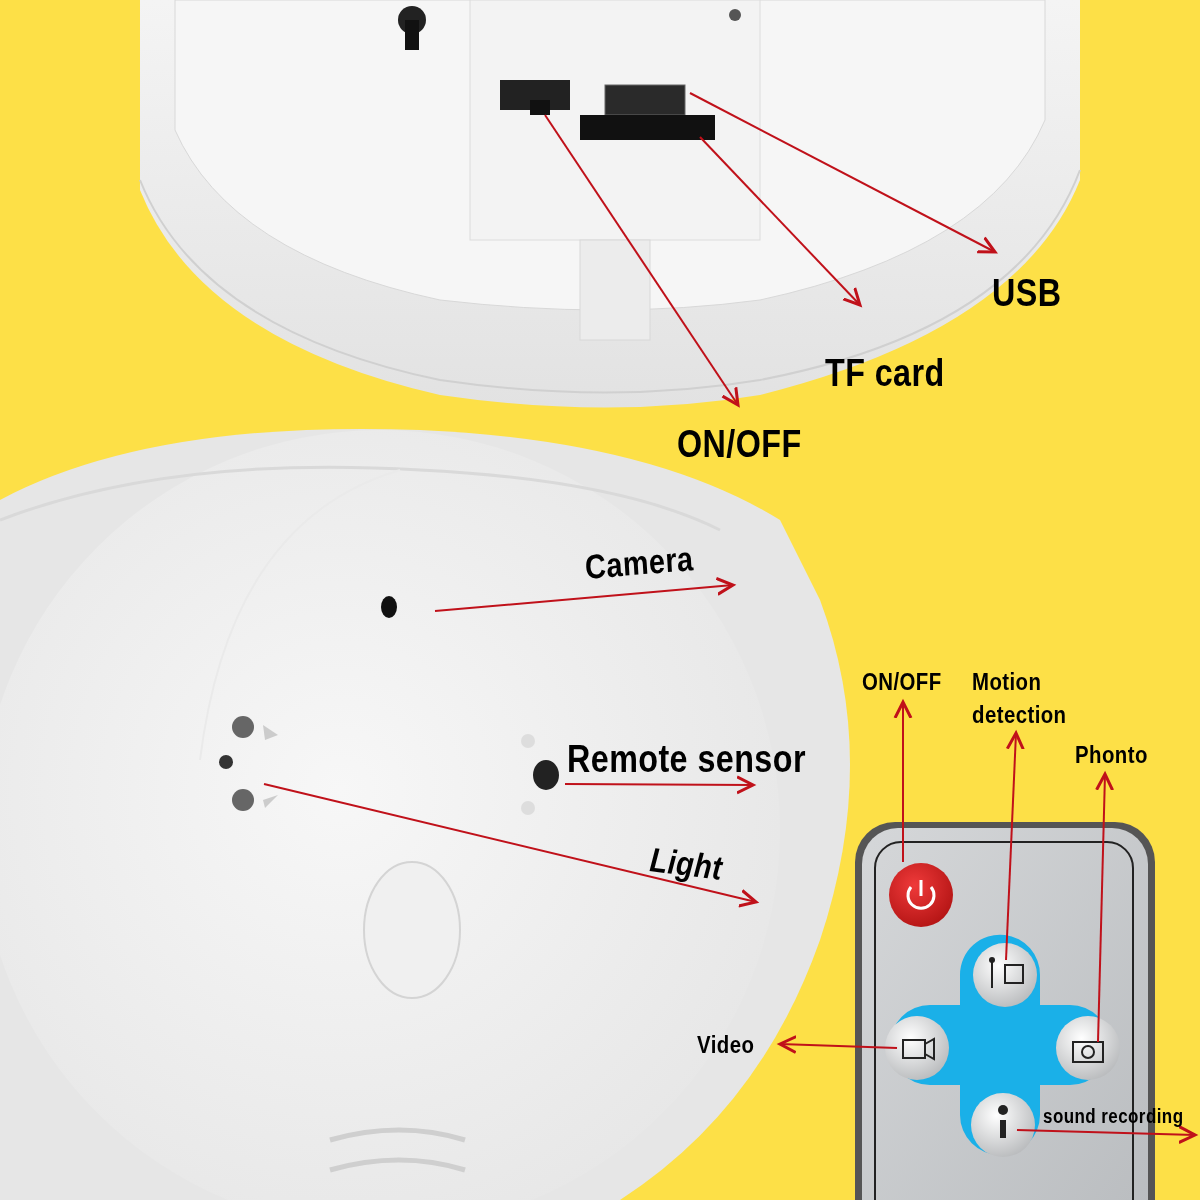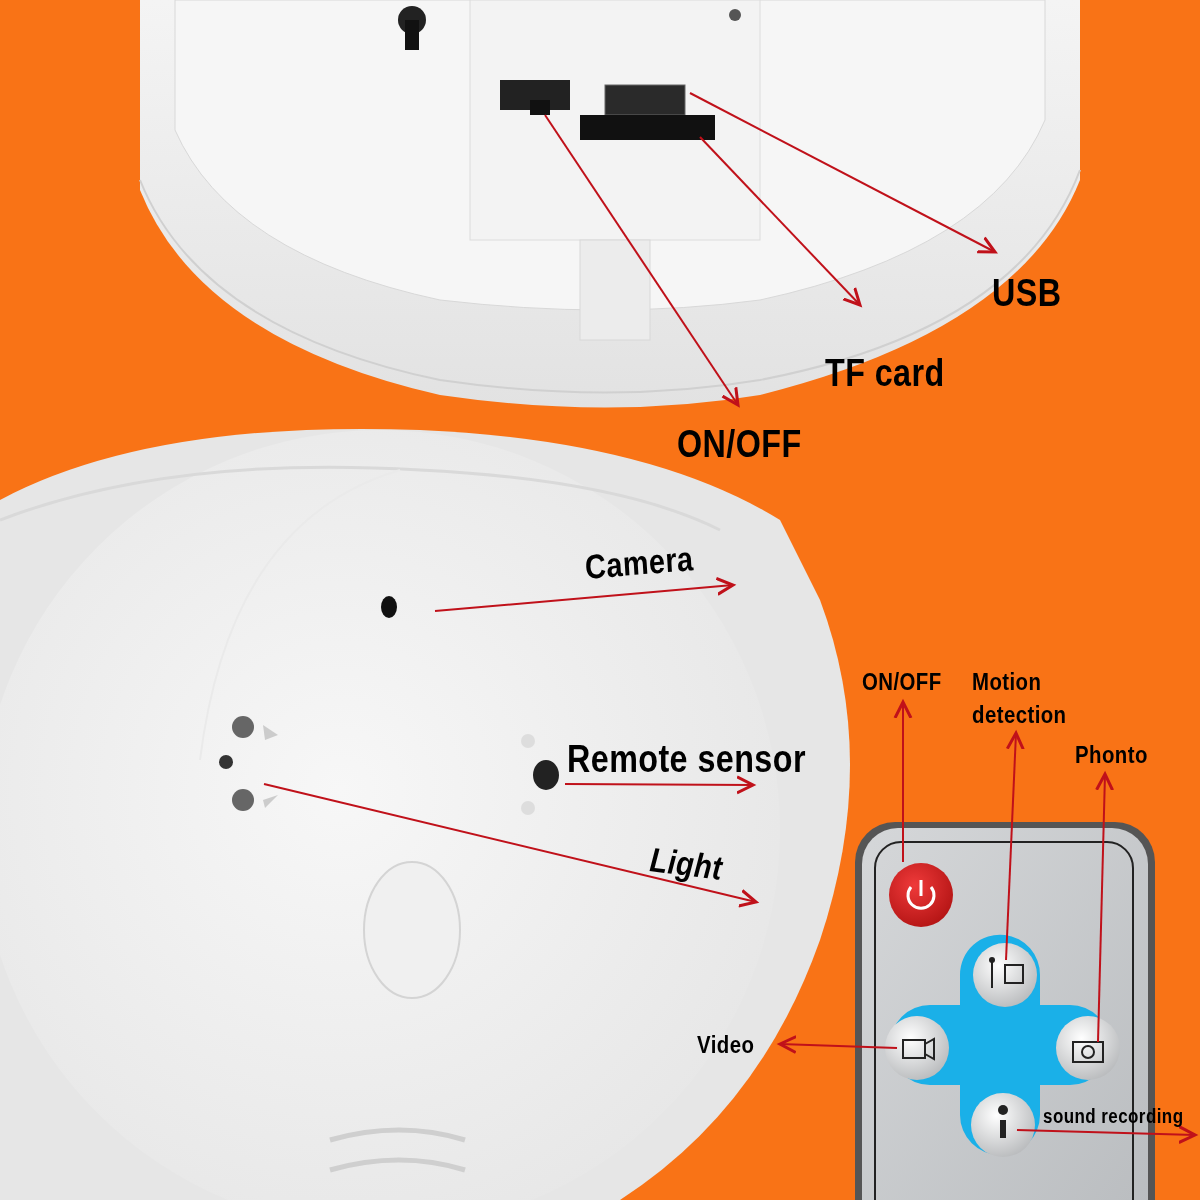--- a/index.html
+++ b/index.html
@@ -1,16 +1,16 @@
 <!DOCTYPE html>
 <html><head>
 <meta charset="utf-8">
 <style>
   html,body{margin:0;padding:0;background:#fff;}
-  #stage{position:relative;width:1200px;height:1200px;overflow:hidden;background:#f97316;font-family:"Liberation Sans",sans-serif;}
+  #stage{position:relative;width:1200px;height:1200px;overflow:hidden;background:#fde047;font-family:"Liberation Sans",sans-serif;}
   .lbl{position:absolute;font-weight:bold;color:#000;white-space:nowrap;font-family:"Liberation Sans",sans-serif;transform:scaleX(0.85);transform-origin:left center;letter-spacing:0.5px;}
   .big{font-size:38px;}
   .mid{font-size:34px;}
   .sm{font-size:24px;}
   .xs{font-size:20px;}
   svg{position:absolute;left:0;top:0;}
 </style>
 </head>
 <body>
 

